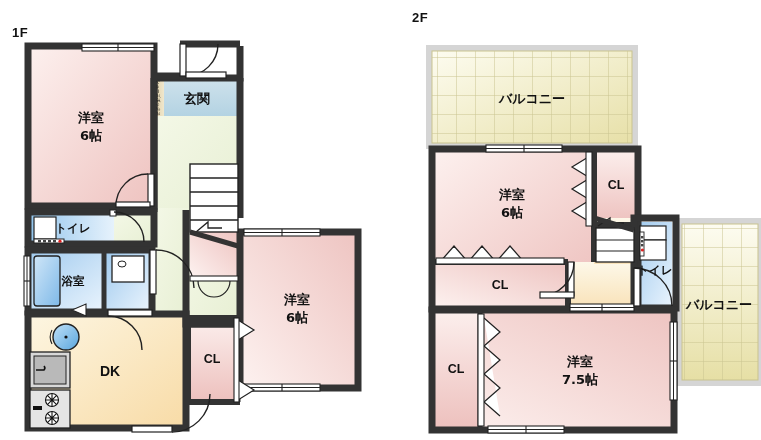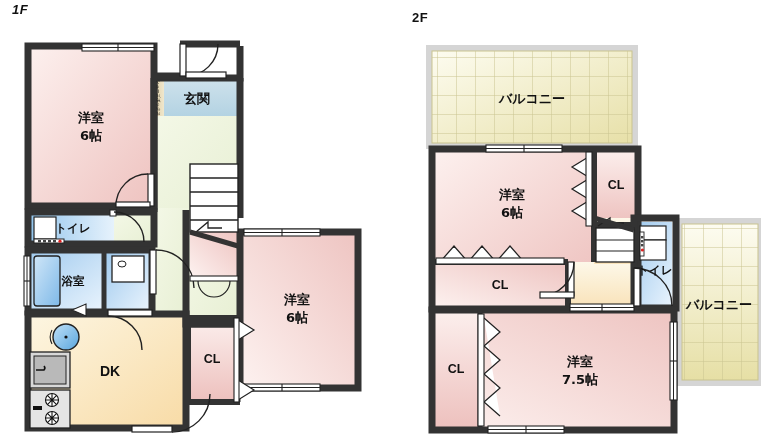--- a/index.html
+++ b/index.html
@@ -20,21 +20,21 @@
     width: 761px;
     height: 440px;
   }
   .floor-label {
     position: absolute;
     font-weight: bold;
     font-size: 13px;
     color: #111111;
     letter-spacing: 0.5px;
   }
-  #label-1f { left: 12px; top: 2px; font-style: italic; }
+  #label-1f { left: 12px; top: 25px; }
   #label-2f { left: 412px; top: 10px; }
 
   svg.plan {
     position: absolute;
     left: 0; top: 0;
     width: 761px;
     height: 440px;
   }
   .rm-text {
     font-family: "DejaVu Sans", "Liberation Sans", sans-serif;

